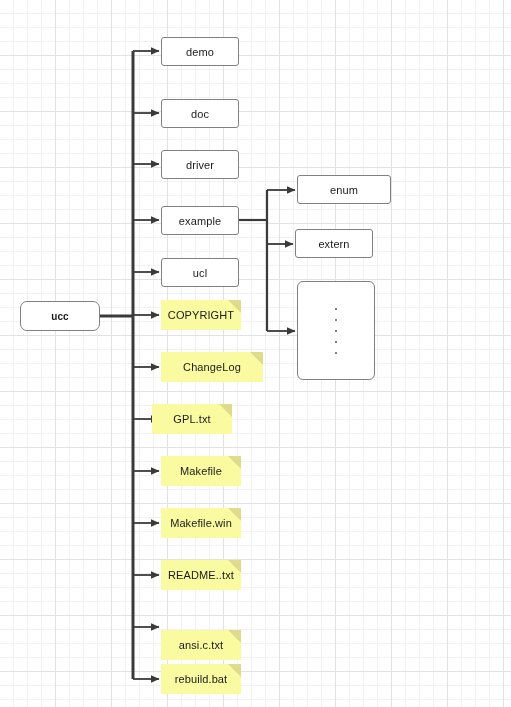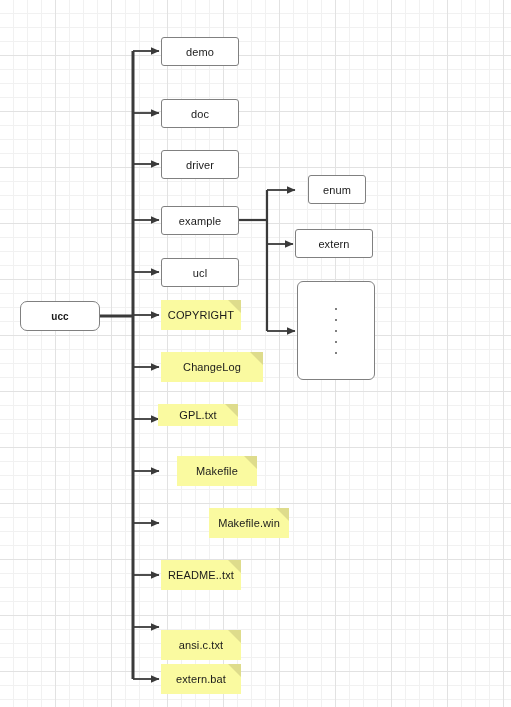--- a/index.html
+++ b/index.html
@@ -155,46 +155,46 @@
   </div>
 
   <div class="node node-file" style="left:161px; top:300px; width:80px; height:30px;justify-content:center;">
     <span class="fold"></span>
     <span class="label">COPYRIGHT</span>
   </div>
   <div class="node node-file" style="left:161px; top:352px; width:102px; height:30px;">
     <span class="fold"></span>
     <span class="label">ChangeLog</span>
   </div>
-  <div class="node node-file" style="left:158px; top:404px; width:80px; height:22px;text-align:right;">
+  <div class="node node-file" style="left:152px; top:404px; width:80px; height:30px;text-align:right;">
     <span class="fold"></span>
     <span class="label">GPL.txt</span>
   </div>
-  <div class="node node-file" style="left:161px; top:456px; width:80px; height:30px;margin-left:16px;">
+  <div class="node node-file" style="left:161px; top:456px; width:80px; height:30px;">
     <span class="fold"></span>
     <span class="label">Makefile</span>
   </div>
-  <div class="node node-file" style="left:161px; top:508px; width:80px; height:30px;margin-left:48px;">
+  <div class="node node-file" style="left:161px; top:508px; width:80px; height:30px;">
     <span class="fold"></span>
     <span class="label">Makefile.win</span>
   </div>
   <div class="node node-file" style="left:161px; top:560px; width:80px; height:30px;text-align:center;">
     <span class="fold"></span>
     <span class="label">README..txt</span>
   </div>
   <div class="node node-file" style="left:161px; top:612px; width:80px; height:30px;margin-top:18px;">
     <span class="fold"></span>
     <span class="label">ansi.c.txt</span>
   </div>
   <div class="node node-file" style="left:161px; top:664px; width:80px; height:30px;">
     <span class="fold"></span>
-    <span class="label">extern.bat</span>
-  </div>
-
-  <div class="node node-folder" style="left:308px; top:175px; width:58px; height:29px;">
+    <span class="label">rebuild.bat</span>
+  </div>
+
+  <div class="node node-folder" style="left:297px; top:175px; width:94px; height:29px;">
     <span class="label">enum</span>
   </div>
   <div class="node node-folder" style="left:295px; top:229px; width:78px; height:29px;">
     <span class="label">extern</span>
   </div>
 
   <div class="node node-ellipsis" style="left:297px; top:281px; width:78px; height:99px;">
     <span class="dot"></span>
     <span class="dot"></span>
     <span class="dot"></span>

